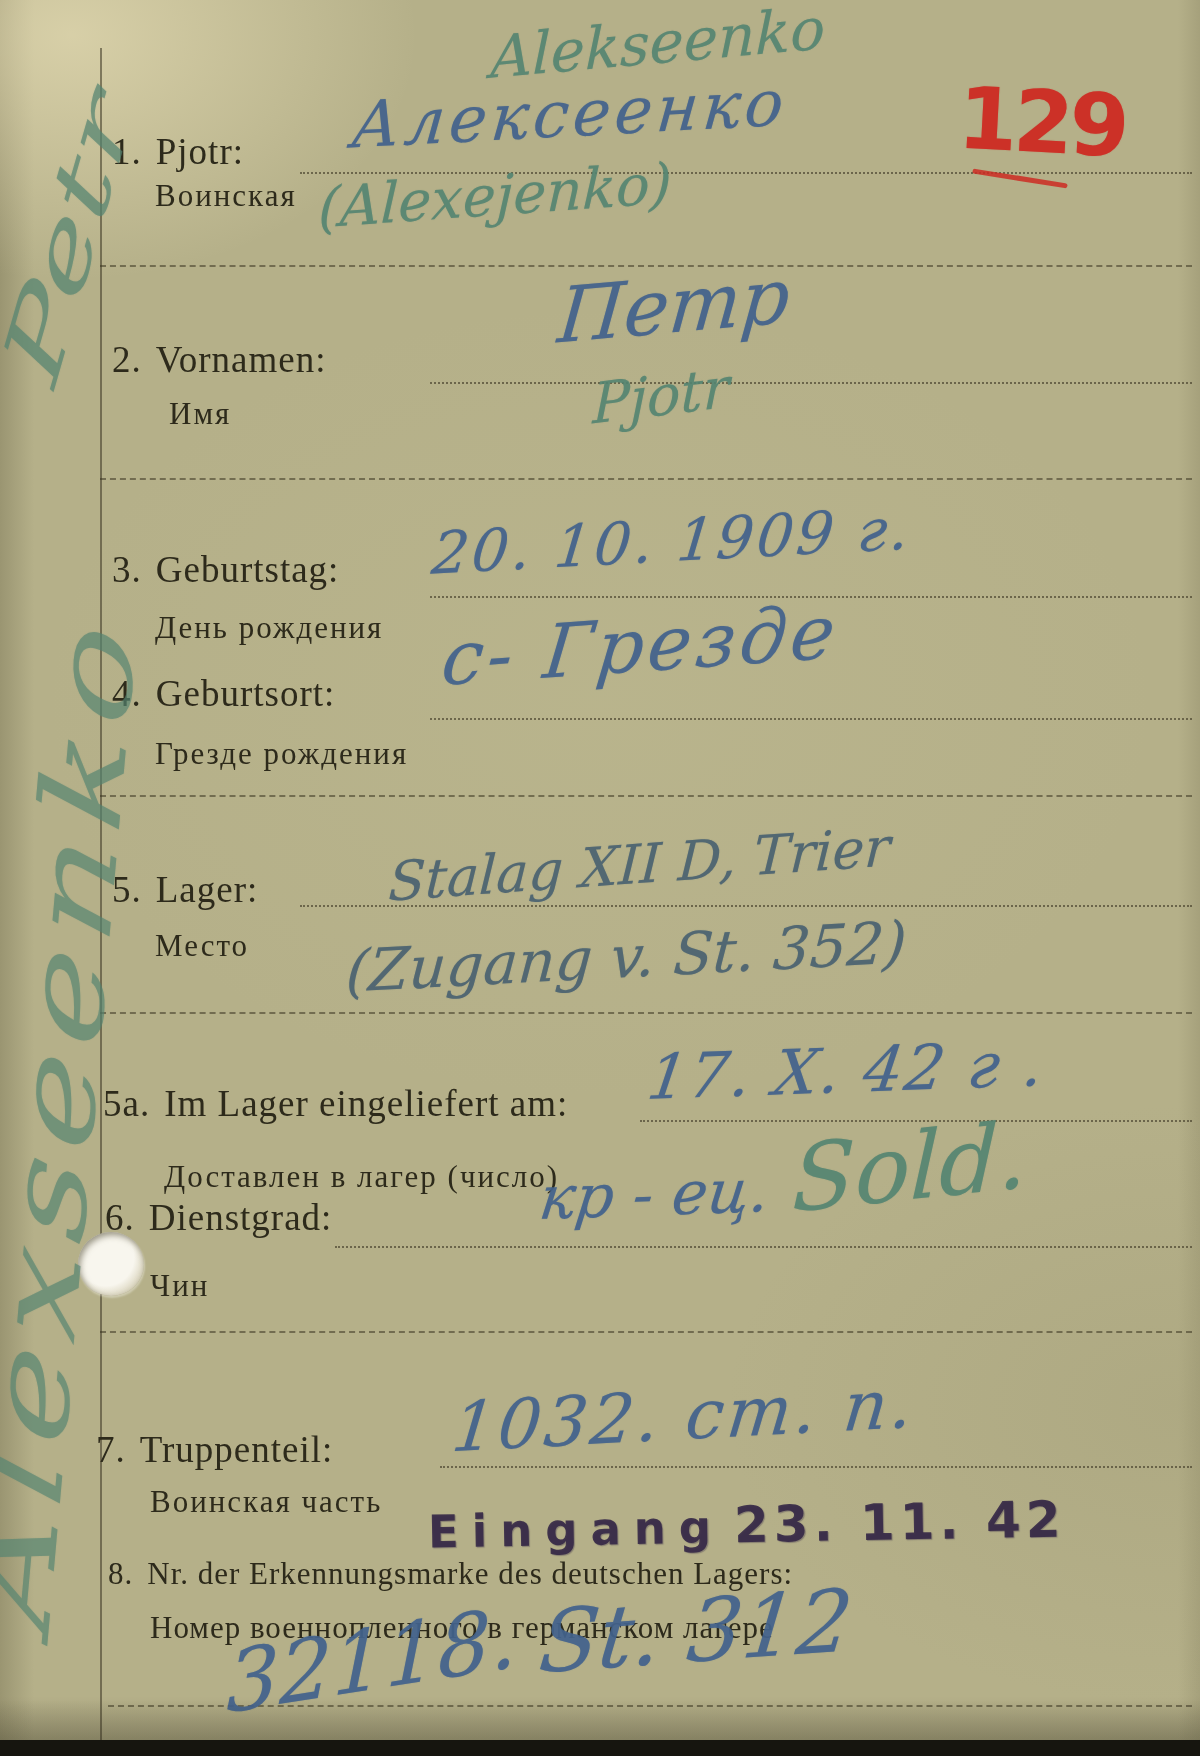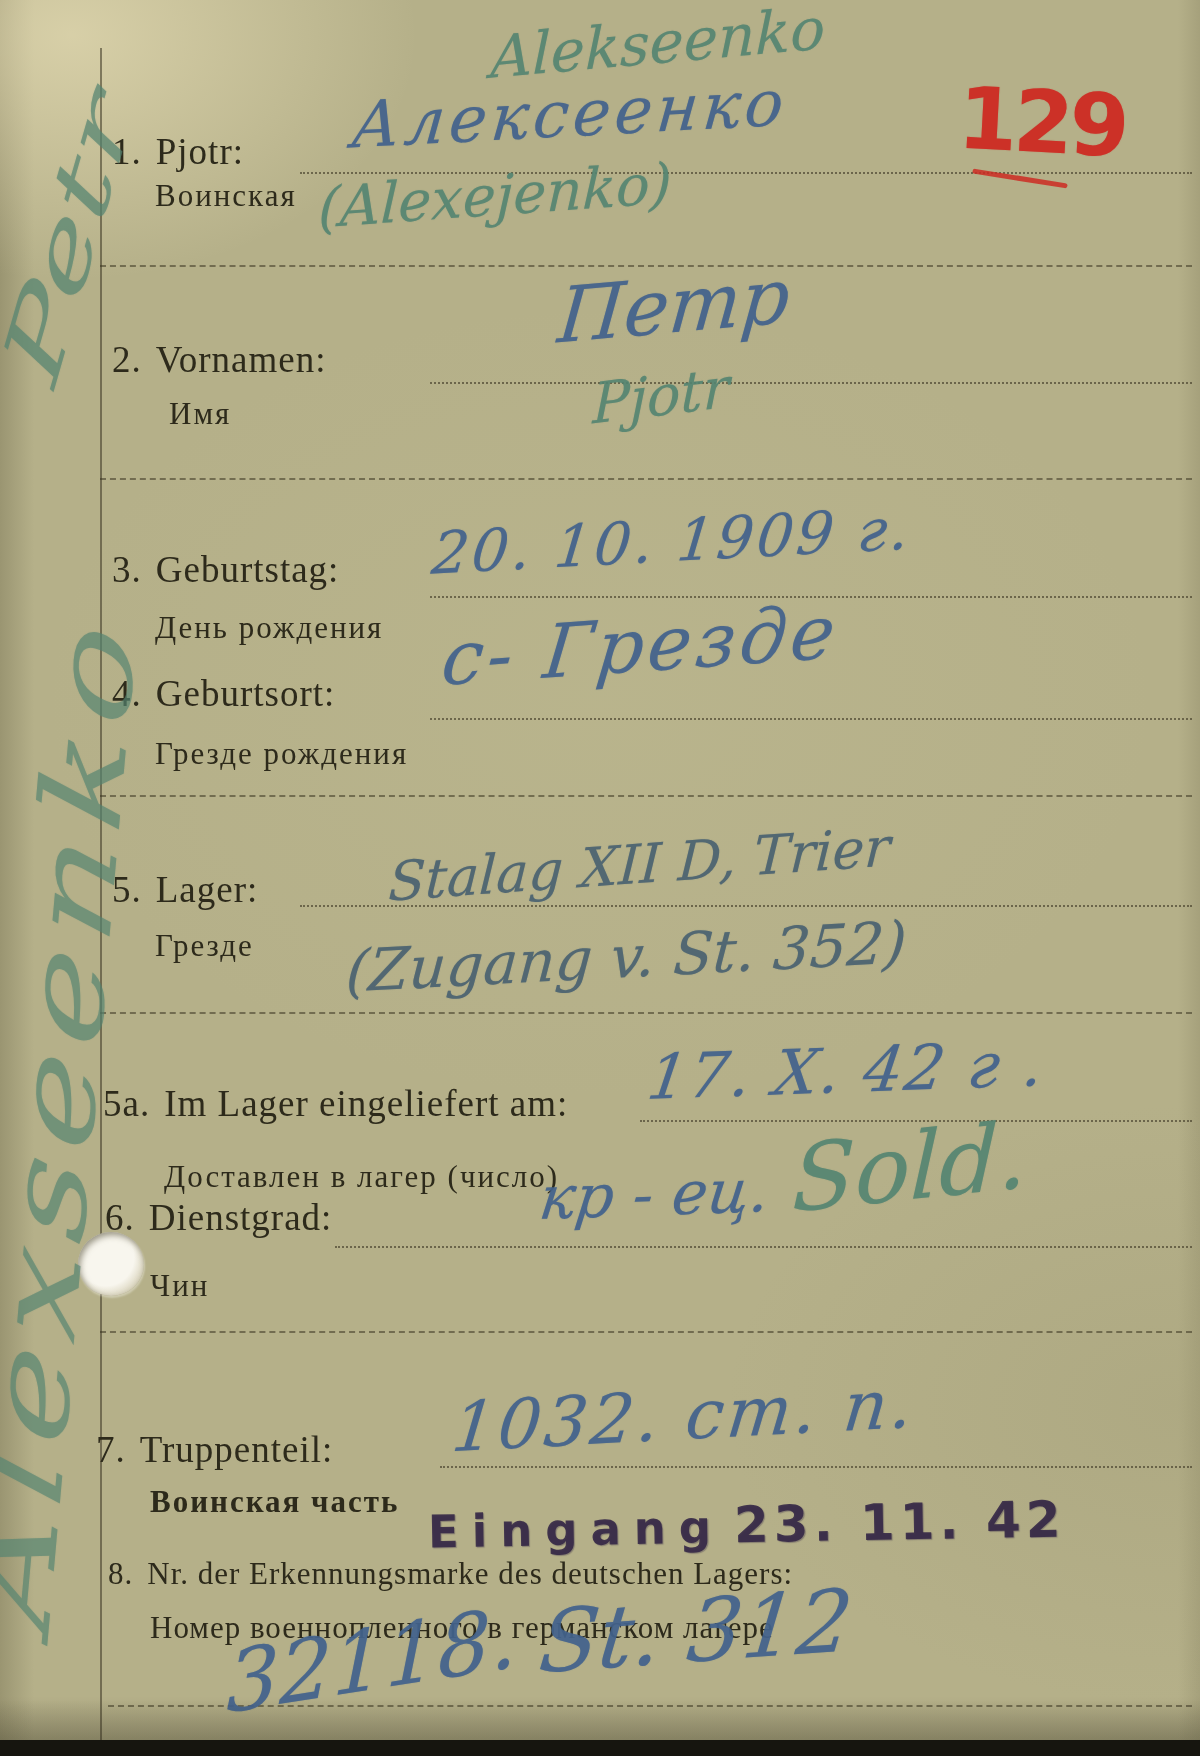--- a/index.html
+++ b/index.html
@@ -87,21 +87,21 @@
     <span class="num">4.</span><span>Geburtsort:</span>
   </div>
   <div class="eline" style="left:430px;top:718px;width:762px;"></div>
   <div class="sub" style="left:155px;top:736px;">Грезде рождения</div>
   <div class="hw blue" style="left:442px;top:608px;font-size:74px;letter-spacing:4px;transform:rotate(-4deg) skewX(-10deg);">с- Грезде</div>
 
   <div class="lbl" style="left:112px;top:868px;">
     <span class="num">5.</span><span>Lager:</span>
   </div>
   <div class="eline" style="left:300px;top:905px;width:892px;"></div>
-  <div class="sub" style="left:155px;top:928px;">Грезде</div>
+  <div class="sub" style="left:155px;top:928px;">Место</div>
   <div class="hw slate" style="left:388px;top:838px;font-size:54px;transform:rotate(-4deg) skewX(-7deg);">Stalag XII D, Trier</div>
   <div class="hw slate" style="left:346px;top:928px;font-size:58px;transform:rotate(-3deg) skewX(-7deg);">(Zugang v. St. 352)</div>
 
   <div class="lbl" style="left:103px;top:1082px;">
     <span class="num">5a.</span><span>Im Lager eingeliefert am:</span>
   </div>
   <div class="eline" style="left:640px;top:1120px;width:552px;"></div>
   <div class="sub" style="left:164px;top:1138px;margin-top:21px;">Доставлен в лагер (число)</div>
   <div class="hw blue" style="left:648px;top:1040px;font-size:62px;letter-spacing:2px;transform:rotate(-2deg) skewX(-10deg);">17. X. 42 г .</div>
 
@@ -111,21 +111,21 @@
   <div class="eline" style="left:335px;top:1246px;width:857px;"></div>
   <div class="sub" style="left:150px;top:1268px;">Чин</div>
   <div class="hw blue" style="left:540px;top:1164px;font-size:60px;transform:rotate(-2deg) skewX(-9deg);">кр - ец.</div>
   <div class="hw green" style="left:792px;top:1122px;font-size:92px;transform:rotate(-6deg) skewX(-8deg);">Sold.</div>
   <div class="hole"></div>
 
   <div class="lbl" style="left:96px;top:1418px;margin-top:10px;">
     <span class="num">7.</span><span>Truppenteil:</span>
   </div>
   <div class="eline" style="left:440px;top:1466px;width:752px;"></div>
-  <div class="sub" style="left:150px;top:1484px;font-weight:bold;">Воинская часть</div>
+  <div class="sub" style="left:150px;top:1484px;">Воинская часть</div>
   <div class="hw blue" style="left:452px;top:1382px;font-size:68px;letter-spacing:3px;transform:rotate(-3deg) skewX(-9deg);">1032. ст. п.</div>
 
   <div class="stamp">
     <span class="w">Eingang</span><span class="d">23. 11. 42</span>
   </div>
 
   <div class="lbl" style="left:108px;top:1556px;font-size:31px;">
     <span class="num">8.</span><span>Nr. der Erkennungsmarke des deutschen Lagers:</span>
   </div>
   <div class="sub" style="left:150px;top:1610px;letter-spacing:1px;">Номер военнопленного в германском лагере</div>

